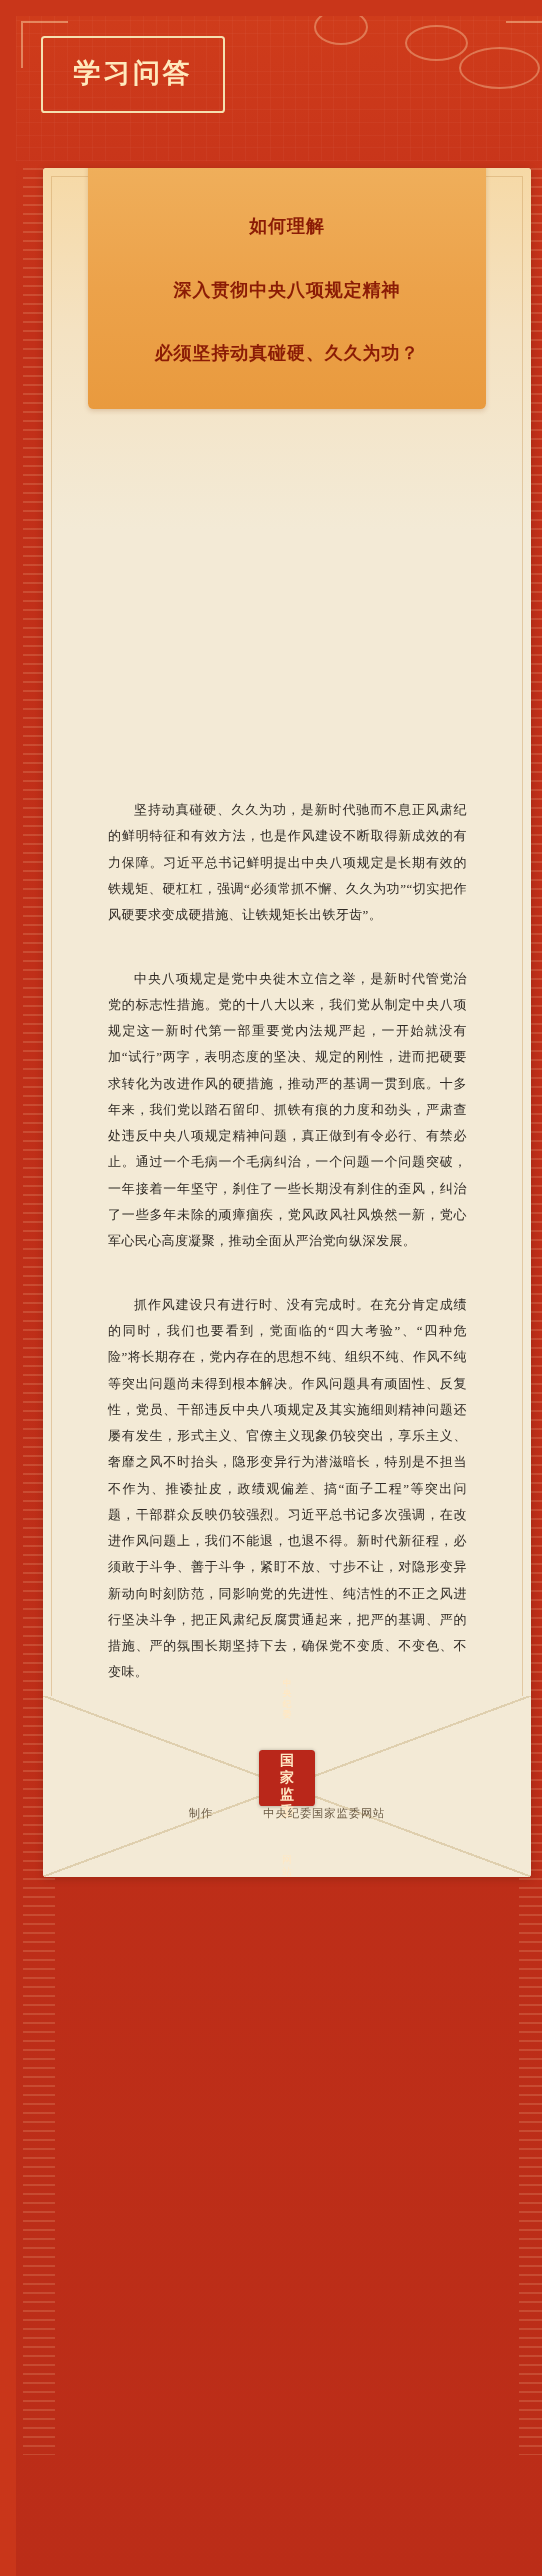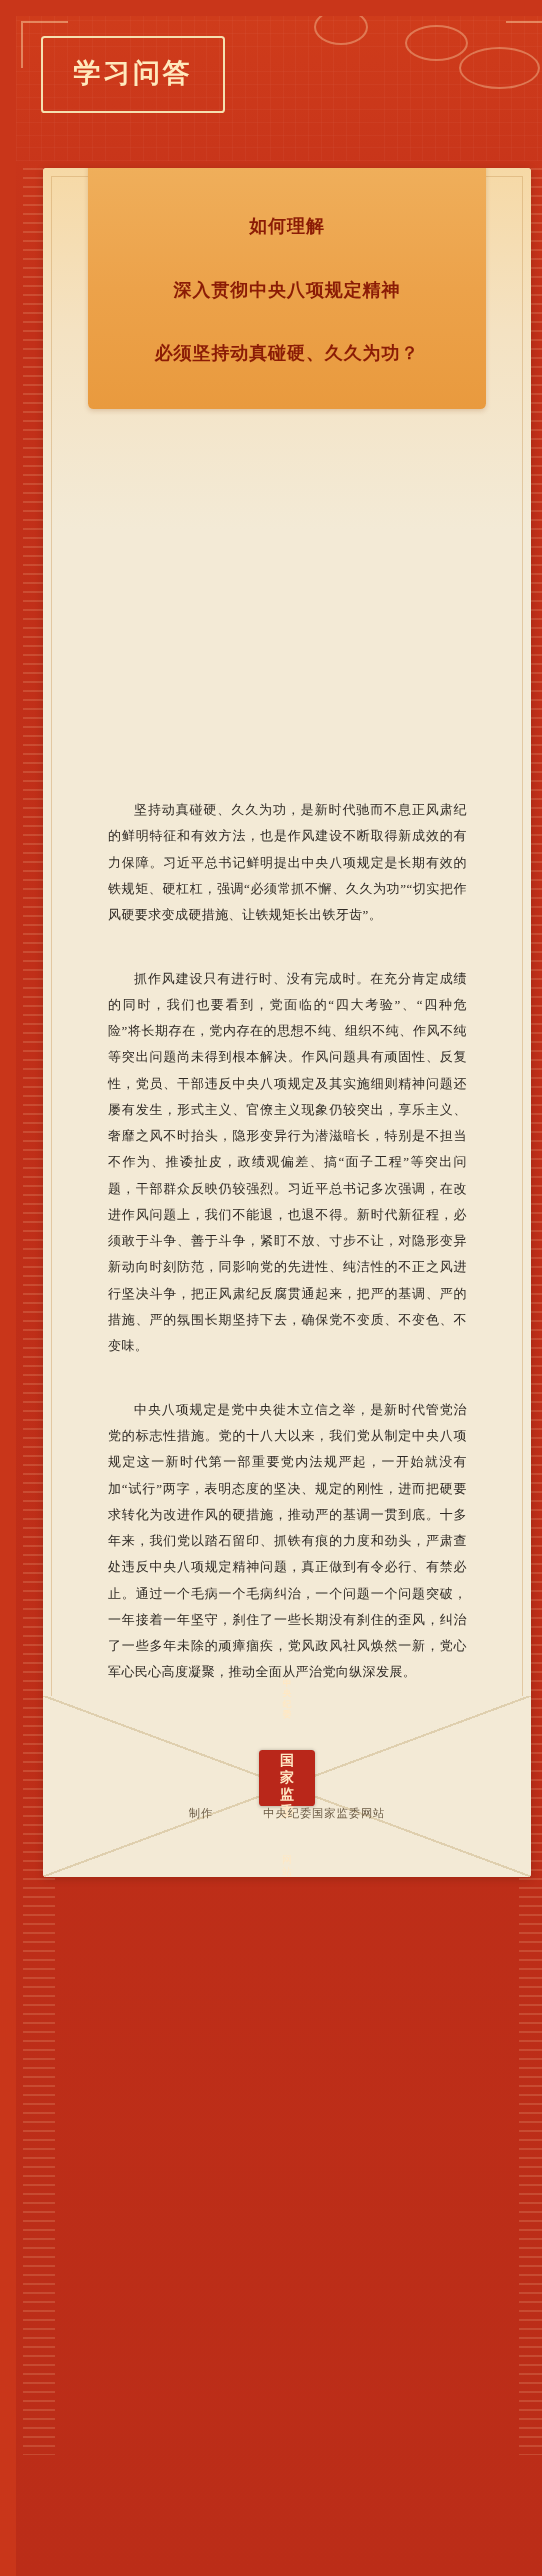--- a/index.html
+++ b/index.html
@@ -301,22 +301,22 @@
     <div class="card-inner-border"></div>
 
     <div class="plaque">
       <div class="q-line l1">如何理解</div>
       <div class="q-line l2">深入贯彻中央八项规定精神</div>
       <div class="q-line l3">必须坚持动真碰硬、久久为功？</div>
     </div>
 
     <div class="body-text">
       <p>坚持动真碰硬、久久为功，是新时代驰而不息正风肃纪的鲜明特征和有效方法，也是作风建设不断取得新成效的有力保障。习近平总书记鲜明提出中央八项规定是长期有效的铁规矩、硬杠杠，强调“必须常抓不懈、久久为功”“切实把作风硬要求变成硬措施、让铁规矩长出铁牙齿”。</p>
+      <p>中央八项规定是党中央徙木立信之举，是新时代管党治党的标志性措施。党的十八大以来，我们党从制定中央八项规定这一新时代第一部重要党内法规严起，一开始就没有加“试行”两字，表明态度的坚决、规定的刚性，进而把硬要求转化为改进作风的硬措施，推动严的基调一贯到底。十多年来，我们党以踏石留印、抓铁有痕的力度和劲头，严肃查处违反中央八项规定精神问题，真正做到有令必行、有禁必止。通过一个毛病一个毛病纠治，一个问题一个问题突破，一年接着一年坚守，刹住了一些长期没有刹住的歪风，纠治了一些多年未除的顽瘴痼疾，党风政风社风焕然一新，党心军心民心高度凝聚，推动全面从严治党向纵深发展。</p>
       <p>抓作风建设只有进行时、没有完成时。在充分肯定成绩的同时，我们也要看到，党面临的“四大考验”、“四种危险”将长期存在，党内存在的思想不纯、组织不纯、作风不纯等突出问题尚未得到根本解决。作风问题具有顽固性、反复性，党员、干部违反中央八项规定及其实施细则精神问题还屡有发生，形式主义、官僚主义现象仍较突出，享乐主义、奢靡之风不时抬头，隐形变异行为潜滋暗长，特别是不担当不作为、推诿扯皮，政绩观偏差、搞“面子工程”等突出问题，干部群众反映仍较强烈。习近平总书记多次强调，在改进作风问题上，我们不能退，也退不得。新时代新征程，必须敢于斗争、善于斗争，紧盯不放、寸步不让，对隐形变异新动向时刻防范，同影响党的先进性、纯洁性的不正之风进行坚决斗争，把正风肃纪反腐贯通起来，把严的基调、严的措施、严的氛围长期坚持下去，确保党不变质、不变色、不变味。</p>
-      <p>中央八项规定是党中央徙木立信之举，是新时代管党治党的标志性措施。党的十八大以来，我们党从制定中央八项规定这一新时代第一部重要党内法规严起，一开始就没有加“试行”两字，表明态度的坚决、规定的刚性，进而把硬要求转化为改进作风的硬措施，推动严的基调一贯到底。十多年来，我们党以踏石留印、抓铁有痕的力度和劲头，严肃查处违反中央八项规定精神问题，真正做到有令必行、有禁必止。通过一个毛病一个毛病纠治，一个问题一个问题突破，一年接着一年坚守，刹住了一些长期没有刹住的歪风，纠治了一些多年未除的顽瘴痼疾，党风政风社风焕然一新，党心军心民心高度凝聚，推动全面从严治党向纵深发展。</p>
     </div>
 
     <div class="dash-sep"></div>
     <div class="dash-sep2"></div>
 
     <div class="envelope"></div>
 
     <div class="seal">
       <div class="s1">中央纪委</div>
       <div class="s2">国家监委</div>

